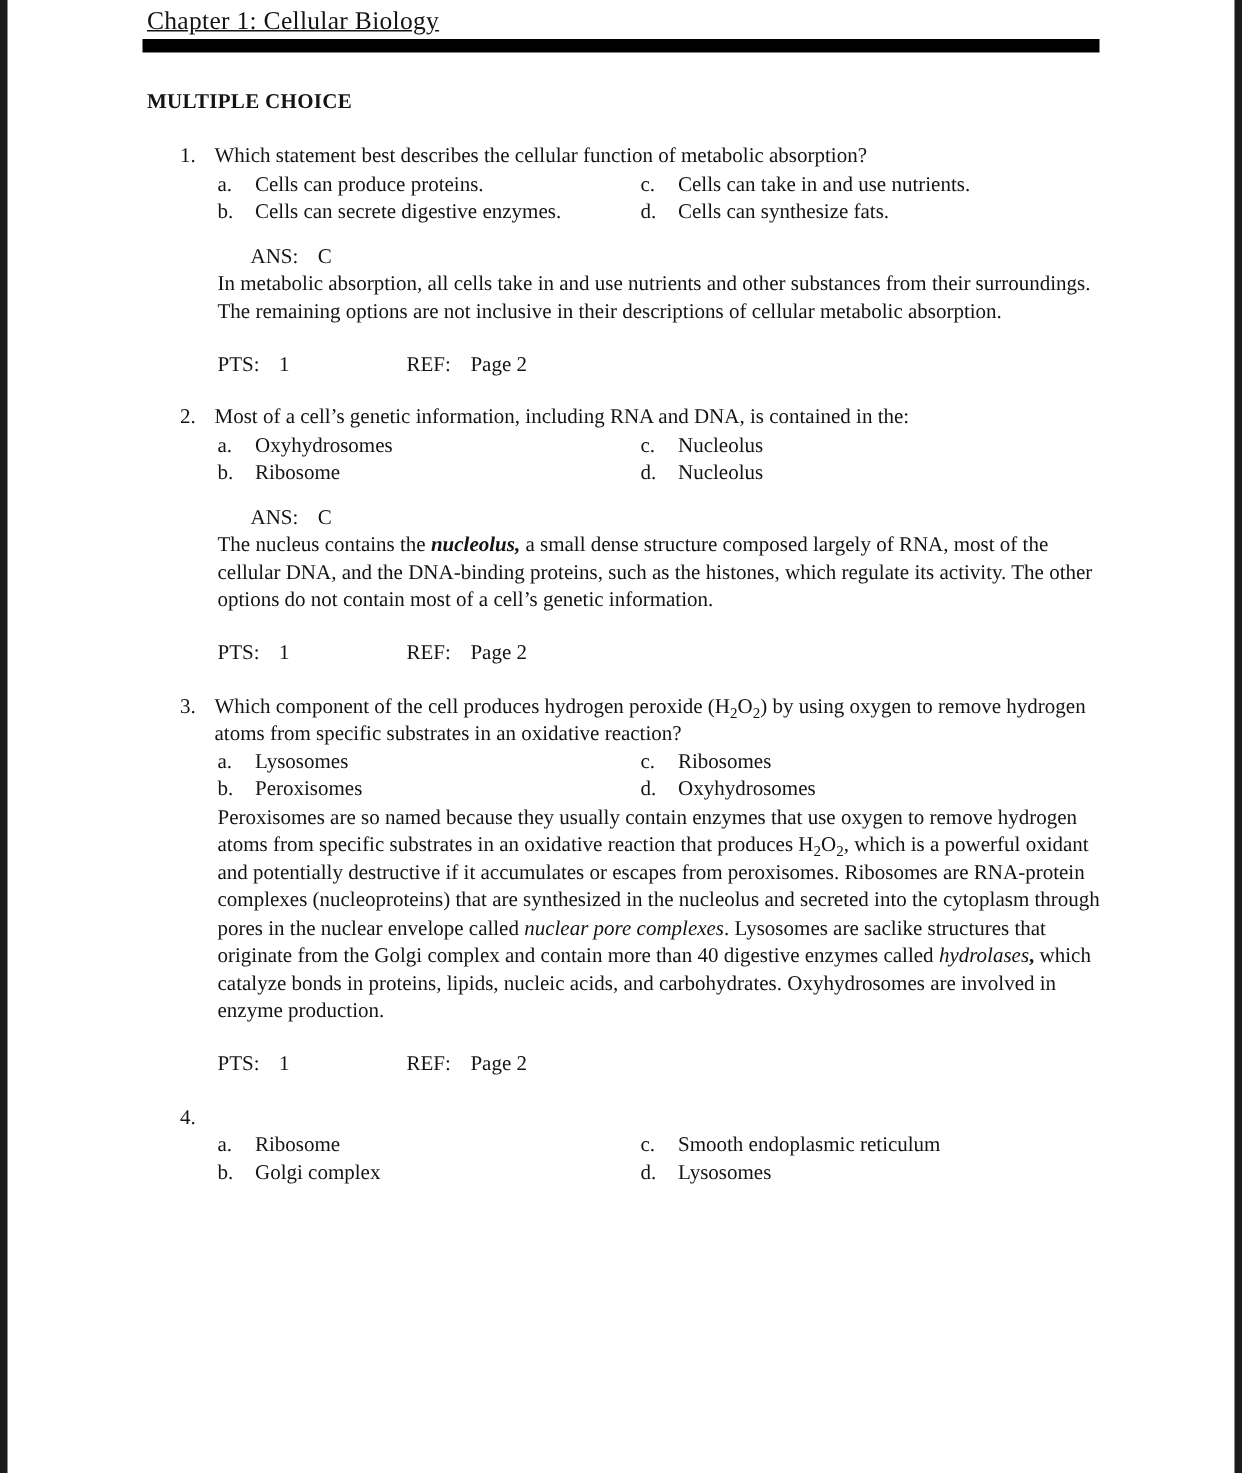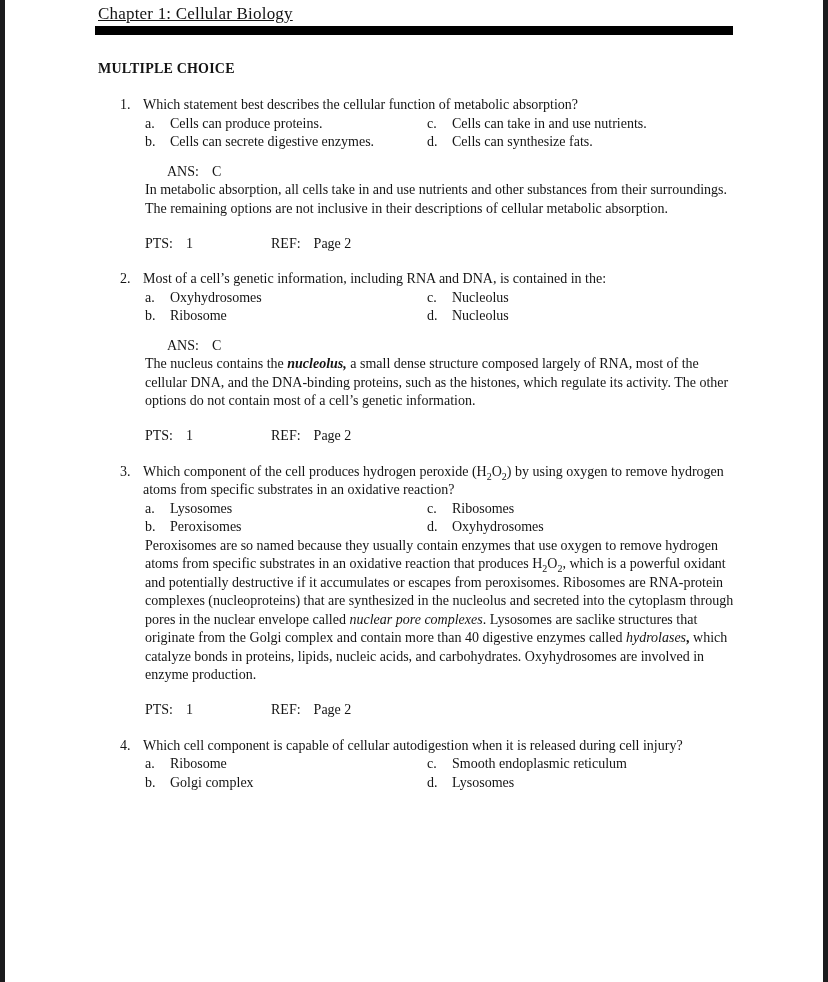--- a/index.html
+++ b/index.html
@@ -175,21 +175,20 @@
       <div class="ptsref">
         <span>PTS:</span><span class="gap-sm">1</span><span class="gap-lg">REF:</span><span class="gap-sm">Page 2</span>
       </div>
     </div>
   </div>
 
   
   <div class="question">
     <div class="q-head">
       <div class="q-num">4.</div>
-      <div class="q-text">Which cell component is capable of cellular autodigestion when it is released during cell injury?</div>
     </div>
     <div class="q-body">
       <div class="options">
         <div class="opt">
           <span class="opt-letter">a.</span>
           <span>Ribosome</span>
         </div>
         <div class="opt">
           <span class="opt-letter">b.</span>
           <span>Golgi complex</span>

